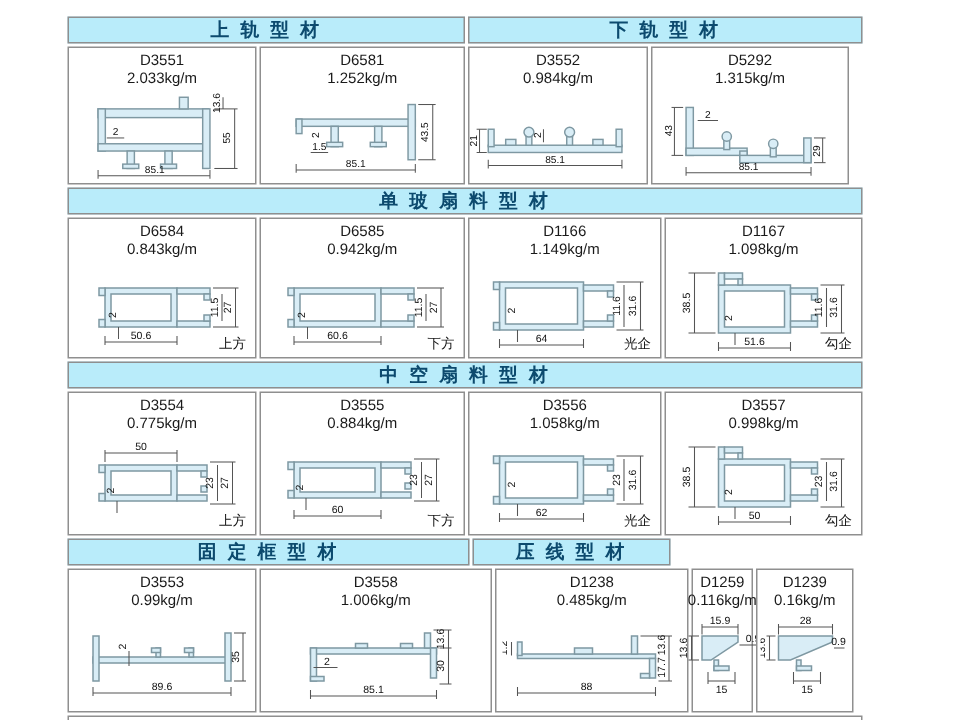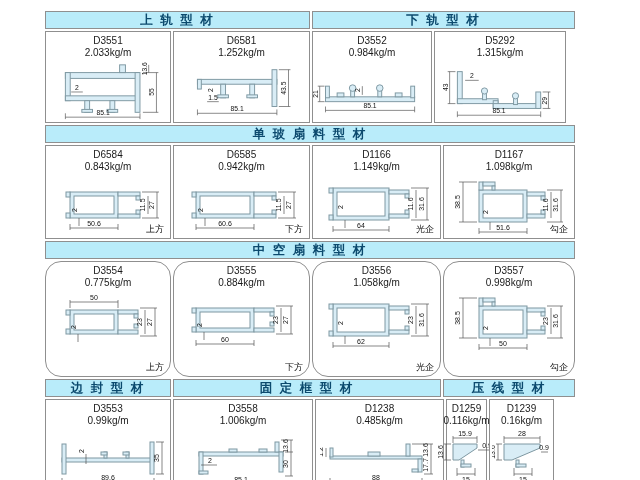--- a/index.html
+++ b/index.html
@@ -14,21 +14,21 @@
   .cell{background:#fff;border:1px solid var(--bdr);box-sizing:border-box;position:relative;
         display:flex;flex-direction:column;align-items:center;}
   .ch{font-size:10px;line-height:12px;text-align:right;}
   .ch.first{padding-top:3px;}
   .corner{position:absolute;right:6px;bottom:2px;font-size:9px;color:#111;}
   svg.draw{display:block;margin-top:1px;}
   .pf rect,.pf path,.pf circle{fill:var(--pfill);stroke:var(--pstroke);stroke-width:1;}
   .pf .hole{fill:#ffffff;}
   .dm line{stroke:#555;stroke-width:0.7;}
   text.d{font-family:"Liberation Sans",sans-serif;font-size:7px;fill:#111;text-anchor:middle;}
-  .rowA .cell{height:92px;} .rowB .cell{height:94px;} .rowC .cell{height:116px;border-radius:16px;} .rowD .cell{height:96px;}
+  .rowA .cell{height:92px;} .rowB .cell{height:94px;} .rowC .cell{height:96px;} .rowD .cell{height:96px;}
   .stub{height:14px;background:#fff;border:1px solid var(--bdr);box-sizing:border-box;width:530px;}
 </style>
 </head>
 <body>
 
 <div class="sheet">
 
   <div class="band">
     <div class="hd" style="width:265px">上 轨 型 材</div>
     <div class="hd" style="width:263px">下 轨 型 材</div>
@@ -436,21 +436,20 @@
         <text class="d" transform="rotate(-90 39 38)" x="39" y="38">2</text>
         <text class="d" x="54" y="56">50</text>
         <text class="d" transform="rotate(-90 99 31)" x="99" y="31">23</text>
         <text class="d" transform="rotate(-90 109 31)" x="109" y="31">31.6</text>
       </svg>
       <div class="corner">勾企</div>
     </div>
   </div>
 
   <div class="band">
-    <div class="hd" style="width:126px">边 封 型 材</div>
     <div class="hd" style="width:268px">固 定 框 型 材</div>
     <div class="hd" style="width:132px">压 线 型 材</div>
   </div>
 
   <div class="band rowD">
 
     <div class="cell" style="width:126px">
       <div class="ch first">D3553</div>
       <div class="ch">0.99kg/m</div>
       <svg class="draw" width="120" height="64" viewBox="0 0 120 64">
@@ -471,21 +470,21 @@
           <line x1="114" y1="14" x2="114" y2="46"></line>
             <line x1="108" y1="14" x2="116" y2="14"></line>
             <line x1="108" y1="46" x2="116" y2="46"></line>
         </g>
         <text class="d" transform="rotate(-90 36 23)" x="36" y="23">2</text>
         <text class="d" x="60" y="52">89.6</text>
         <text class="d" transform="rotate(-90 111 30)" x="111" y="30">35</text>
       </svg>
     </div>
 
-    <div class="cell" style="width:140px">
+    <div class="cell" style="width:155px">
       <div class="ch first">D3558</div>
       <div class="ch">1.006kg/m</div>
       <svg class="draw" width="120" height="64" viewBox="0 0 120 64">
         <g class="pf">
           <rect x="16" y="24" width="84" height="4"></rect>
           <rect x="92" y="14" width="4" height="10"></rect>
           <rect x="16" y="24" width="4" height="22"></rect>
             <rect x="16" y="43" width="9" height="3"></rect>
           <rect x="96" y="24" width="4" height="20"></rect>
           <rect x="46" y="21" width="8" height="3"></rect>

